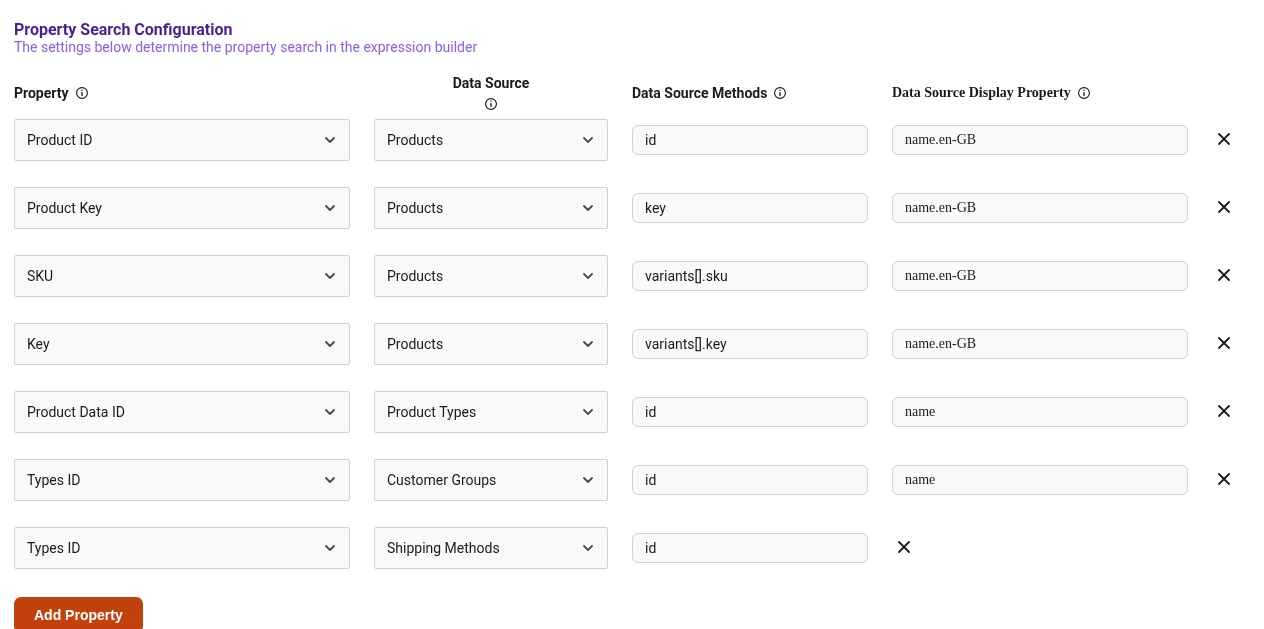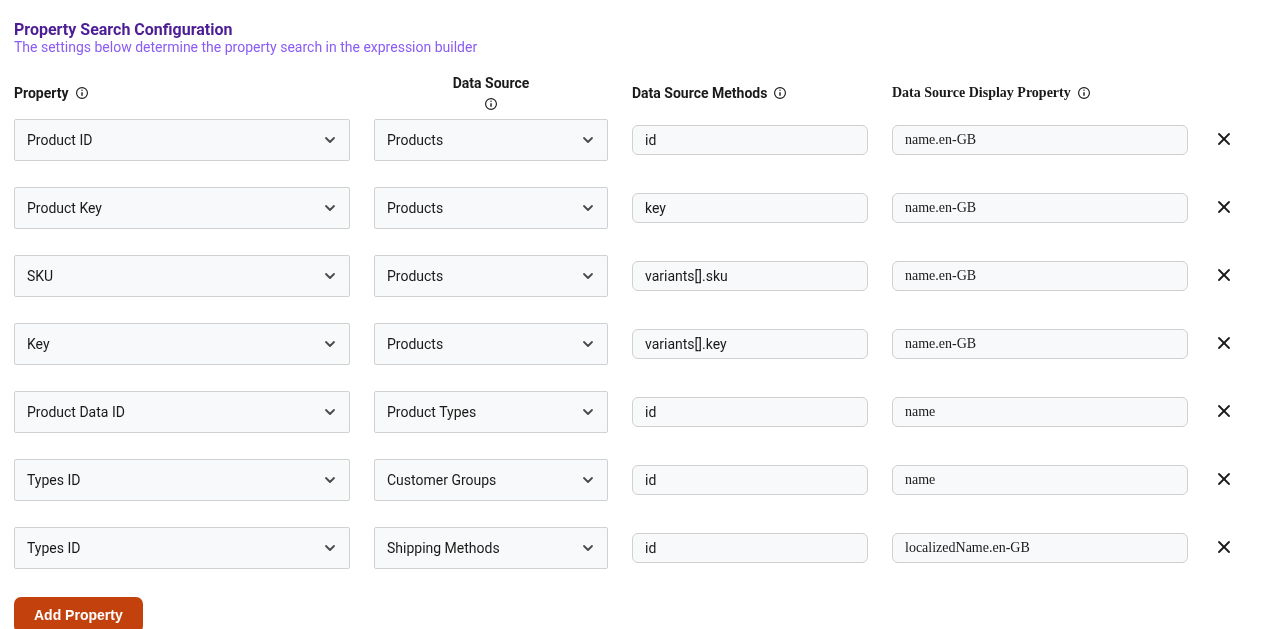--- a/index.html
+++ b/index.html
@@ -289,21 +289,20 @@
           <div class="select-control">
             <span class="value">Shipping Methods</span>
             <span class="chevron">
               <svg viewBox="0 0 16 16" fill="none" stroke="#4a4a4a" stroke-width="1.8" stroke-linecap="round" stroke-linejoin="round">
                 <polyline points="4 6 8 10 12 6"></polyline>
               </svg>
             </span>
           </div>
         </div>
         <div class="col-dsprop"><input class="text-input" value="id" style=""></div>
-        <div class="col-dsdisp"><input class="text-input" value="localizedName.en-GB" style=""></div>
         <div class="col-action">
           <button class="close-btn">
             <span><svg viewBox="0 0 16 16" fill="none" stroke="#1a1a1a" stroke-width="1.8" stroke-linecap="round">
                 <line x1="3" y1="3" x2="13" y2="13"></line>
                 <line x1="13" y1="3" x2="3" y2="13"></line>
               </svg></span>
           </button>
         </div>
       </div>
     </div>

